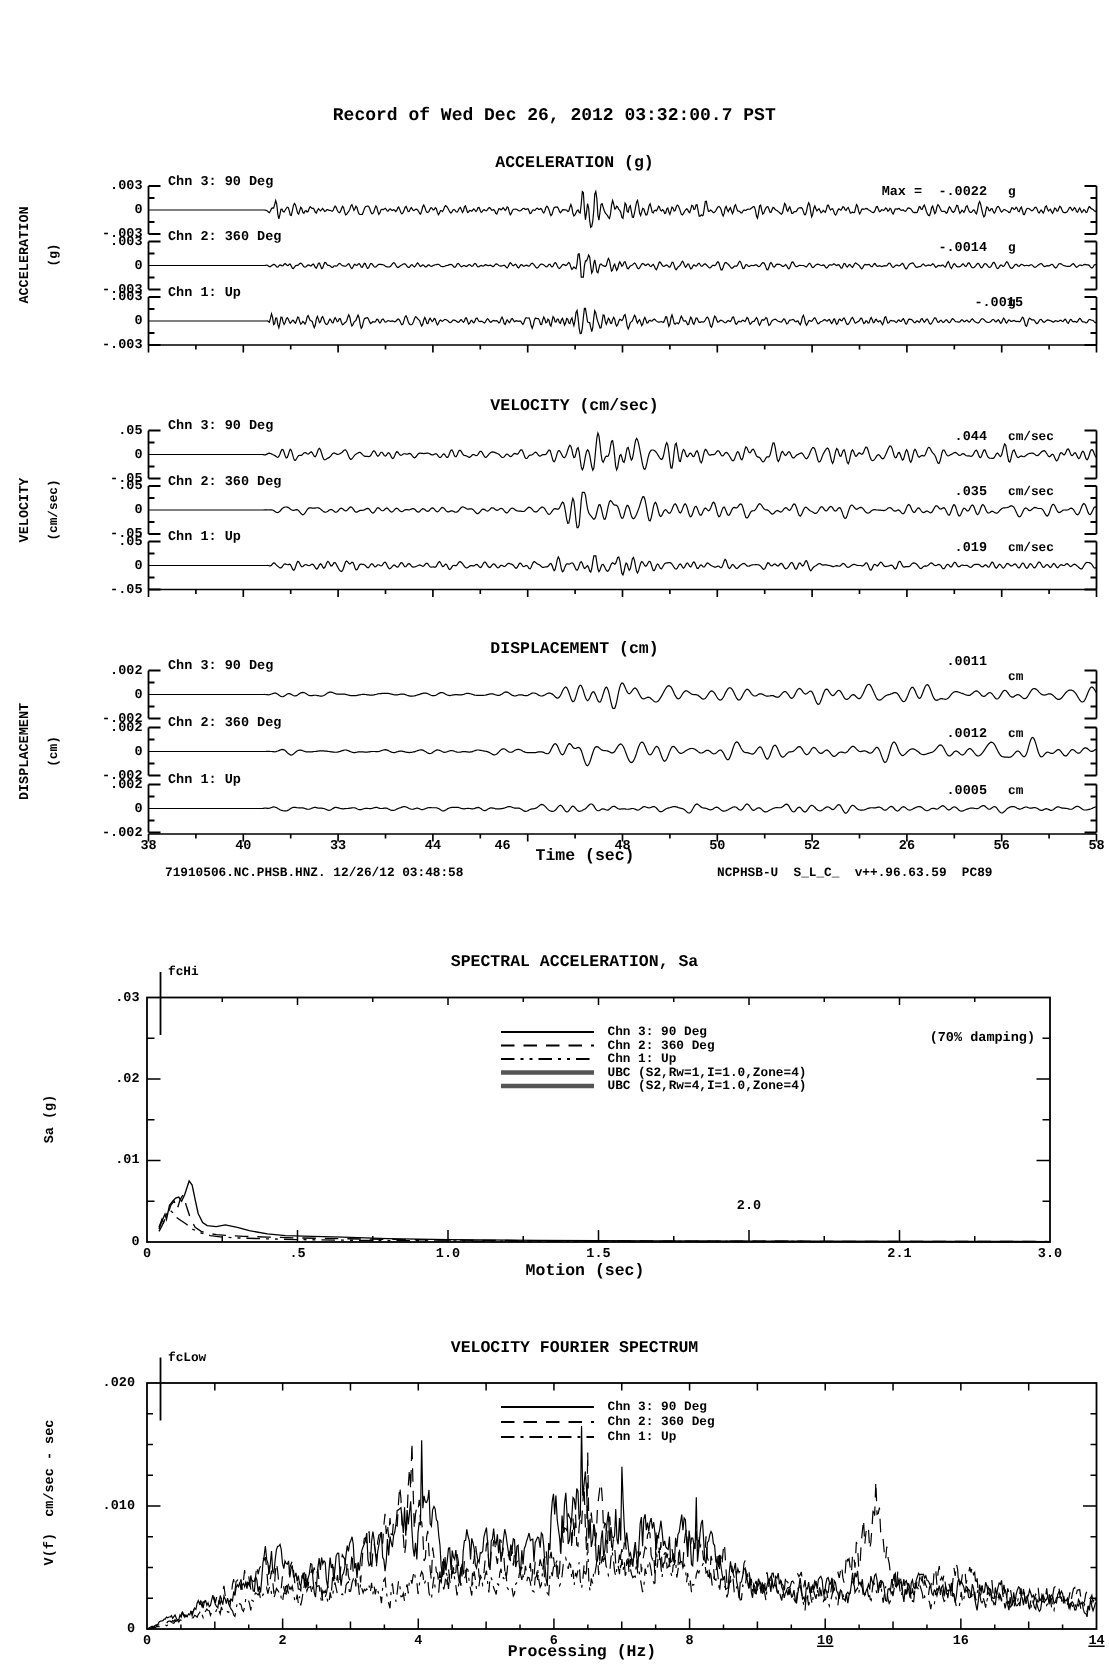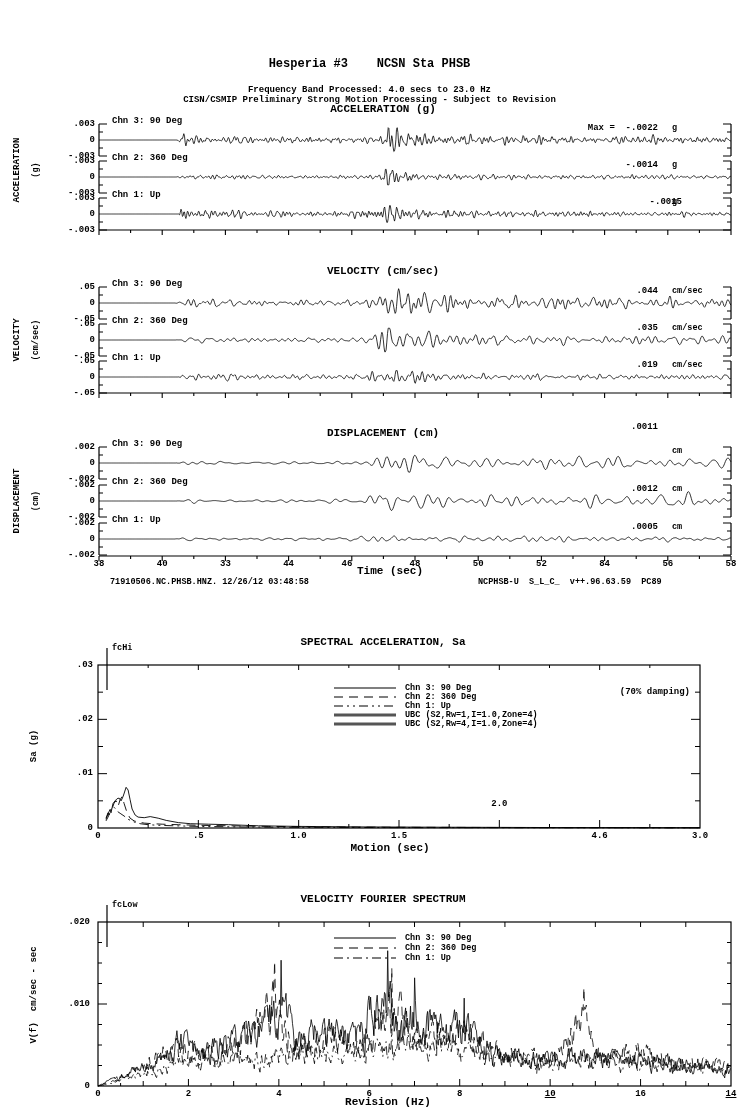--- a/index.html
+++ b/index.html
@@ -50,23 +50,21 @@
       <polyline points="106.0,820.9 108.0,817.1 110.0,812.8 112.0,809.0 114.1,803.0 116.1,800.8 118.1,806.3 120.1,799.7 122.1,796.5 124.1,803.5 127.1,812.8 130.1,818.2 134.1,820.9 138.1,822.0 144.2,823.1 152.2,823.7 162.2,824.2 178.3,824.7 198.3,825.3 228.4,825.8 268.6,826.4 318.7,826.9 399.0,827.3 499.3,827.5 599.7,827.6 700.0,827.7" stroke="#000" stroke-width="0.9" fill="none" stroke-dasharray="9,6"></polyline>
       <polyline points="106.0,818.2 108.0,812.8 109.0,815.0 111.0,809.5 113.0,806.3 115.1,808.4 117.1,811.2 120.1,813.3 124.1,816.0 128.1,819.3 134.1,822.0 140.1,823.7 148.2,824.7 158.2,825.3 174.3,825.8 198.3,826.4 238.5,826.9 298.7,827.3 399.0,827.6 539.5,827.7 700.0,827.8" stroke="#000" stroke-width="0.9" fill="none" stroke-dasharray="9,4,2,4,2,4"></polyline>
       <rect x="98" y="922" width="633" height="164" stroke="#000" stroke-width="1.2" fill="none"></rect>
       <path d="M98,1065.5 l4,0 M731,1065.5 l-4,0 M98,1045 l4,0 M731,1045 l-4,0 M98,1024.5 l4,0 M731,1024.5 l-4,0 M98,1004 l9,0 M731,1004 l-9,0 M98,983.5 l4,0 M731,983.5 l-4,0 M98,963 l4,0 M731,963 l-4,0 M98,942.5 l4,0 M731,942.5 l-4,0 M120.60714285714286,1086 l0,-3 M143.21428571428572,1086 l0,-5 M143.21428571428572,922 l0,5 M165.82142857142856,1086 l0,-3 M188.42857142857144,1086 l0,-7 M188.42857142857144,922 l0,5 M211.03571428571428,1086 l0,-3 M233.64285714285714,1086 l0,-5 M233.64285714285714,922 l0,5 M256.25,1086 l0,-3 M278.8571428571429,1086 l0,-7 M278.8571428571429,922 l0,5 M301.4642857142857,1086 l0,-3 M324.07142857142856,1086 l0,-5 M324.07142857142856,922 l0,5 M346.67857142857144,1086 l0,-3 M369.2857142857143,1086 l0,-7 M369.2857142857143,922 l0,5 M391.89285714285717,1086 l0,-3 M414.5,1086 l0,-5 M414.5,922 l0,5 M437.1071428571429,1086 l0,-3 M459.7142857142857,1086 l0,-7 M459.7142857142857,922 l0,5 M482.32142857142856,1086 l0,-3 M504.92857142857144,1086 l0,-5 M504.92857142857144,922 l0,5 M527.5357142857142,1086 l0,-3 M550.1428571428571,1086 l0,-7 M550.1428571428571,922 l0,5 M572.75,1086 l0,-3 M595.3571428571429,1086 l0,-5 M595.3571428571429,922 l0,5 M617.9642857142858,1086 l0,-3 M640.5714285714286,1086 l0,-7 M640.5714285714286,922 l0,5 M663.1785714285714,1086 l0,-3 M685.7857142857143,1086 l0,-5 M685.7857142857143,922 l0,5 M708.3928571428571,1086 l0,-3 " stroke="#000" stroke-width="1" fill="none"></path>
       <path d="M107,905 L107,947" stroke="#000" stroke-width="1.2" fill="none"></path>
       <polyline points="98.0,1086.0 98.8,1085.7 99.6,1085.2 100.4,1084.7 101.3,1084.3 102.1,1084.3 102.9,1084.2 103.7,1083.3 104.5,1083.2 105.3,1082.8 106.1,1081.3 107.0,1080.7 107.8,1080.6 108.6,1080.4 109.4,1079.4 110.2,1079.4 111.0,1078.0 111.8,1078.5 112.6,1078.0 113.5,1078.0 114.3,1077.1 115.1,1078.9 115.9,1077.8 116.7,1076.7 117.5,1078.7 118.3,1080.4 119.2,1079.6 120.0,1076.7 120.8,1078.1 121.6,1074.4 122.4,1077.2 123.2,1076.6 124.0,1077.6 124.9,1077.5 125.7,1076.0 126.5,1076.6 127.3,1074.3 128.1,1075.2 128.9,1073.8 129.7,1072.0 130.6,1072.9 131.4,1068.8 132.2,1067.0 133.0,1069.2 133.8,1067.3 134.6,1068.3 135.4,1072.1 136.3,1067.4 137.1,1067.1 137.9,1070.2 138.7,1068.6 139.5,1071.1 140.3,1070.3 141.1,1066.8 141.9,1063.5 142.8,1066.8 143.6,1069.6 144.4,1071.0 145.2,1071.9 146.0,1066.5 146.8,1069.2 147.6,1066.6 148.5,1069.7 149.3,1064.1 150.1,1065.9 150.9,1069.1 151.7,1065.4 152.5,1068.4 153.3,1067.0 154.2,1066.3 155.0,1067.2 155.8,1061.0 156.6,1063.8 157.4,1058.5 158.2,1056.5 159.0,1057.8 159.9,1054.8 160.7,1059.9 161.5,1056.6 162.3,1055.6 163.1,1057.8 163.9,1054.8 164.7,1057.1 165.6,1055.4 166.4,1057.7 167.2,1050.3 168.0,1054.5 168.8,1060.5 169.6,1060.9 170.4,1051.2 171.2,1053.0 172.1,1061.2 172.9,1057.6 173.7,1061.7 174.5,1052.6 175.3,1041.8 176.1,1037.2 176.9,1030.7 177.8,1039.6 178.6,1042.2 179.4,1049.2 180.2,1042.7 181.0,1034.0 181.8,1047.4 182.6,1048.6 183.5,1039.3 184.3,1033.1 185.1,1030.9 185.9,1030.7 186.7,1029.6 187.5,1033.1 188.3,1042.0 189.2,1045.8 190.0,1040.7 190.8,1042.4 191.6,1042.8 192.4,1040.6 193.2,1051.6 194.0,1045.8 194.8,1043.6 195.7,1051.3 196.5,1050.9 197.3,1048.6 198.1,1054.3 198.9,1050.4 199.7,1055.8 200.5,1057.8 201.4,1051.2 202.2,1048.5 203.0,1056.9 203.8,1049.2 204.6,1058.3 205.4,1052.0 206.2,1049.4 207.1,1042.5 207.9,1042.9 208.7,1053.3 209.5,1061.6 210.3,1064.8 211.1,1055.8 211.9,1045.2 212.8,1038.8 213.6,1046.6 214.4,1038.3 215.2,1042.6 216.0,1040.6 216.8,1041.5 217.6,1053.2 218.5,1058.2 219.3,1047.2 220.1,1038.3 220.9,1045.3 221.7,1042.7 222.5,1054.1 223.3,1046.2 224.1,1037.2 225.0,1035.5 225.8,1035.6 226.6,1048.6 227.4,1057.2 228.2,1050.1 229.0,1048.8 229.8,1045.3 230.7,1036.5 231.5,1030.4 232.3,1034.2 233.1,1028.9 233.9,1027.0 234.7,1024.5 235.5,1029.5 236.4,1045.6 237.2,1042.1 238.0,1051.9 238.8,1043.2 239.6,1047.0 240.4,1038.9 241.2,1033.7 242.1,1031.2 242.9,1029.2 243.7,1026.7 244.5,1022.1 245.3,1039.8 246.1,1043.8 246.9,1042.9 247.7,1027.8 248.6,1021.1 249.4,1026.4 250.2,1034.2 251.0,1042.1 251.8,1034.4 252.6,1029.9 253.4,1025.0 254.3,1021.4 255.1,1038.2 255.9,1039.8 256.7,1047.4 257.5,1040.8 258.3,1026.0 259.1,1037.0 260.0,1024.3 260.8,1028.4 261.6,1031.4 262.4,1023.7 263.2,1021.2 264.0,1015.9 264.8,1006.9 265.7,1006.6 266.5,1005.8 267.3,1005.1 268.1,1013.0 268.9,1022.0 269.7,1004.9 270.5,1023.8 271.4,1006.7 272.2,1016.3 273.0,1008.3 273.8,1000.9 274.6,1019.8 275.4,1032.2 276.2,1037.7 277.0,1028.6 277.9,1039.6 278.7,1021.7 279.5,1014.8 280.3,1016.8 281.1,960.2 281.9,1005.5 282.7,997.2 283.6,1001.4 284.4,1001.7 285.2,999.5 286.0,993.3 286.8,1015.9 287.6,1017.4 288.4,1006.6 289.3,1004.3 290.1,1005.9 290.9,1013.0 291.7,1014.3 292.5,1023.7 293.3,1030.0 294.1,1043.8 295.0,1051.1 295.8,1039.1 296.6,1043.8 297.4,1045.7 298.2,1040.2 299.0,1032.2 299.8,1031.9 300.7,1046.6 301.5,1033.7 302.3,1038.0 303.1,1039.6 303.9,1033.4 304.7,1041.2 305.5,1050.5 306.3,1055.5 307.2,1044.8 308.0,1051.0 308.8,1034.2 309.6,1027.2 310.4,1026.9 311.2,1019.6 312.0,1024.0 312.9,1027.2 313.7,1039.6 314.5,1025.6 315.3,1028.5 316.1,1032.4 316.9,1043.3 317.7,1045.3 318.6,1039.7 319.4,1041.6 320.2,1035.0 321.0,1035.3 321.8,1034.0 322.6,1024.7 323.4,1021.6 324.3,1018.4 325.1,1028.7 325.9,1042.5 326.7,1046.6 327.5,1027.3 328.3,1026.0 329.1,1019.0 329.9,1027.5 330.8,1029.3 331.6,1022.8 332.4,1035.5 333.2,1028.5 334.0,1041.2 334.8,1035.5 335.6,1026.4 336.5,1019.5 337.3,1023.1 338.1,1029.3 338.9,1034.5 339.7,1040.1 340.5,1029.7 341.3,1033.4 342.2,1025.9 343.0,1026.4 343.8,1042.6 344.6,1030.8 345.4,1030.1 346.2,1043.6 347.0,1048.9 347.9,1033.5 348.7,1043.0 349.5,1032.5 350.3,1030.5 351.1,1027.3 351.9,1024.9 352.7,1022.0 353.6,1027.1 354.4,1026.4 355.2,1026.1 356.0,1041.2 356.8,1028.5 357.6,1026.6 358.4,1024.8 359.2,1025.3 360.1,1031.8 360.9,1022.0 361.7,1023.1 362.5,1030.8 363.3,1043.8 364.1,1052.9 364.9,1057.2 365.8,1028.7 366.6,1033.4 367.4,1011.1 368.2,1000.6 369.0,995.9 369.8,1009.7 370.6,997.1 371.5,1013.3 372.3,1019.5 373.1,1025.5 373.9,1035.9 374.7,1010.3 375.5,1022.1 376.3,1002.8 377.2,995.2 378.0,1008.8 378.8,1029.3 379.6,1026.8 380.4,1018.4 381.2,1011.2 382.0,998.4 382.8,999.4 383.7,1006.4 384.5,992.4 385.3,994.1 386.1,1013.1 386.9,1009.8 387.7,950.7 388.5,997.1 389.4,989.3 390.2,981.0 391.0,992.4 391.8,1011.9 392.6,1025.7 393.4,1012.3 394.2,1031.3 395.1,1026.8 395.9,1016.0 396.7,1020.6 397.5,1040.0 398.3,1040.6 399.1,1030.0 399.9,1040.9 400.8,1025.9 401.6,1020.3 402.4,1037.8 403.2,1033.7 404.0,1022.9 404.8,1014.0 405.6,1007.9 406.5,1027.3 407.3,1018.0 408.1,1024.5 408.9,1025.5 409.7,1023.9 410.5,1006.1 411.3,1026.1 412.1,1029.5 413.0,1012.1 413.8,1027.0 414.6,977.8 415.4,1000.5 416.2,1018.2 417.0,1030.6 417.8,1021.7 418.7,1029.7 419.5,1037.1 420.3,1035.3 421.1,1040.0 421.9,1044.5 422.7,1033.6 423.5,1028.0 424.4,1037.2 425.2,1045.1 426.0,1029.6 426.8,1015.7 427.6,1011.4 428.4,1030.8 429.2,1012.8 430.1,1009.5 430.9,1020.1 431.7,1015.1 432.5,1020.9 433.3,1014.8 434.1,1012.1 434.9,1019.0 435.8,1014.8 436.6,1021.7 437.4,1033.1 438.2,1024.0 439.0,1023.5 439.8,1019.7 440.6,1013.8 441.4,1020.9 442.3,1030.6 443.1,1027.3 443.9,1031.3 444.7,1032.3 445.5,1032.9 446.3,1024.4 447.1,1041.5 448.0,1040.7 448.8,1035.6 449.6,1042.2 450.4,1025.2 451.2,1031.2 452.0,1023.0 452.8,1021.4 453.7,1014.9 454.5,1009.7 455.3,1020.2 456.1,1012.0 456.9,1013.2 457.7,1026.8 458.5,1037.9 459.4,1020.3 460.2,1028.0 461.0,1043.0 461.8,1043.9 462.6,1028.9 463.4,1032.7 464.2,998.1 465.0,1041.1 465.9,1032.1 466.7,1022.2 467.5,1015.6 468.3,1013.3 469.1,1026.6 469.9,1040.2 470.7,1042.3 471.6,1028.3 472.4,1027.4 473.2,1023.2 474.0,1021.0 474.8,1022.5 475.6,1029.1 476.4,1030.2 477.3,1041.6 478.1,1039.8 478.9,1044.7 479.7,1036.6 480.5,1043.3 481.3,1048.8 482.1,1053.4 483.0,1050.7 483.8,1059.6 484.6,1059.1 485.4,1058.3 486.2,1048.3 487.0,1040.9 487.8,1047.7 488.7,1048.5 489.5,1045.6 490.3,1042.0 491.1,1054.2 491.9,1058.2 492.7,1065.5 493.5,1054.8 494.3,1054.7 495.2,1050.2 496.0,1046.3 496.8,1045.4 497.6,1050.8 498.4,1054.4 499.2,1059.1 500.0,1051.7 500.9,1061.4 501.7,1065.2 502.5,1057.1 503.3,1062.1 504.1,1062.5 504.9,1057.1 505.7,1052.4 506.6,1055.9 507.4,1062.2 508.2,1054.8 509.0,1061.6 509.8,1057.3 510.6,1060.7 511.4,1057.0 512.3,1053.2 513.1,1055.5 513.9,1061.3 514.7,1052.7 515.5,1058.4 516.3,1056.7 517.1,1051.0 518.0,1052.2 518.8,1048.7 519.6,1055.8 520.4,1053.8 521.2,1058.2 522.0,1060.1 522.8,1065.2 523.6,1062.1 524.5,1060.0 525.3,1063.5 526.1,1059.5 526.9,1060.7 527.7,1064.6 528.5,1063.9 529.3,1060.0 530.2,1066.6 531.0,1069.0 531.8,1062.4 532.6,1057.8 533.4,1052.0 534.2,1058.3 535.0,1066.0 535.9,1064.8 536.7,1068.2 537.5,1058.6 538.3,1059.2 539.1,1054.7 539.9,1061.5 540.7,1061.4 541.6,1057.2 542.4,1059.8 543.2,1057.5 544.0,1054.1 544.8,1059.3 545.6,1052.9 546.4,1051.7 547.2,1050.9 548.1,1053.2 548.9,1062.1 549.7,1062.5 550.5,1056.2 551.3,1052.4 552.1,1051.7 552.9,1054.6 553.8,1055.9 554.6,1051.9 555.4,1061.7 556.2,1053.8 557.0,1055.1 557.8,1060.6 558.6,1062.2 559.5,1065.9 560.3,1060.1 561.1,1060.9 561.9,1066.1 562.7,1066.0 563.5,1067.2 564.3,1062.7 565.2,1068.7 566.0,1063.6 566.8,1061.9 567.6,1056.0 568.4,1048.5 569.2,1056.9 570.0,1048.5 570.9,1051.5 571.7,1047.2 572.5,1056.4 573.3,1055.0 574.1,1057.2 574.9,1052.8 575.7,1061.6 576.5,1063.5 577.4,1060.6 578.2,1058.9 579.0,1056.2 579.8,1059.6 580.6,1050.7 581.4,1054.4 582.2,1056.0 583.1,1050.3 583.9,1049.3 584.7,1053.5 585.5,1061.9 586.3,1054.8 587.1,1058.5 587.9,1054.1 588.8,1055.4 589.6,1060.0 590.4,1066.9 591.2,1067.5 592.0,1059.6 592.8,1059.0 593.6,1060.7 594.5,1053.1 595.3,1053.6 596.1,1050.1 596.9,1048.9 597.7,1057.7 598.5,1056.0 599.3,1052.7 600.1,1055.3 601.0,1054.8 601.8,1062.8 602.6,1068.0 603.4,1059.5 604.2,1061.9 605.0,1058.1 605.8,1059.8 606.7,1065.1 607.5,1055.3 608.3,1053.3 609.1,1058.1 609.9,1059.1 610.7,1053.9 611.5,1051.5 612.4,1048.9 613.2,1050.1 614.0,1049.4 614.8,1049.7 615.6,1049.5 616.4,1052.1 617.2,1050.6 618.1,1053.7 618.9,1054.0 619.7,1055.9 620.5,1057.9 621.3,1062.3 622.1,1063.5 622.9,1060.1 623.8,1061.4 624.6,1059.0 625.4,1060.1 626.2,1057.1 627.0,1061.8 627.8,1058.0 628.6,1056.8 629.4,1064.2 630.3,1057.5 631.1,1059.8 631.9,1060.6 632.7,1060.1 633.5,1059.9 634.3,1055.2 635.1,1063.9 636.0,1063.2 636.8,1068.4 637.6,1063.8 638.4,1055.4 639.2,1052.3 640.0,1056.4 640.8,1054.0 641.7,1056.2 642.5,1058.0 643.3,1062.0 644.1,1057.6 644.9,1058.3 645.7,1064.7 646.5,1065.2 647.4,1064.1 648.2,1056.2 649.0,1058.7 649.8,1065.4 650.6,1070.0 651.4,1073.6 652.2,1067.1 653.1,1056.4 653.9,1061.0 654.7,1056.9 655.5,1061.8 656.3,1061.2 657.1,1054.8 657.9,1057.3 658.7,1061.3 659.6,1063.3 660.4,1059.3 661.2,1064.3 662.0,1065.6 662.8,1065.3 663.6,1058.3 664.4,1063.4 665.3,1058.4 666.1,1055.3 666.9,1056.3 667.7,1053.6 668.5,1062.7 669.3,1062.3 670.1,1059.6 671.0,1063.7 671.8,1069.7 672.6,1073.5 673.4,1064.8 674.2,1070.5 675.0,1069.7 675.8,1061.5 676.7,1068.0 677.5,1062.6 678.3,1059.8 679.1,1057.9 679.9,1058.9 680.7,1064.0 681.5,1065.3 682.3,1070.1 683.2,1064.3 684.0,1069.2 684.8,1065.4 685.6,1063.7 686.4,1059.8 687.2,1062.2 688.0,1064.8 688.9,1063.4 689.7,1066.0 690.5,1065.3 691.3,1069.7 692.1,1072.2 692.9,1074.2 693.7,1073.2 694.6,1066.9 695.4,1063.3 696.2,1065.7 697.0,1067.1 697.8,1066.1 698.6,1063.5 699.4,1069.6 700.3,1064.4 701.1,1063.4 701.9,1064.8 702.7,1069.0 703.5,1067.9 704.3,1068.6 705.1,1063.1 706.0,1061.1 706.8,1062.8 707.6,1060.8 708.4,1062.5 709.2,1067.3 710.0,1066.6 710.8,1067.2 711.6,1065.6 712.5,1069.9 713.3,1072.4 714.1,1068.4 714.9,1067.9 715.7,1069.3 716.5,1073.2 717.3,1073.2 718.2,1069.4 719.0,1070.5 719.8,1068.7 720.6,1069.3 721.4,1068.2 722.2,1072.8 723.0,1075.4 723.9,1075.7 724.7,1077.9 725.5,1070.5 726.3,1072.7 727.1,1066.1 727.9,1071.0 728.7,1073.8 729.6,1071.1 730.4,1068.3" stroke="#000" stroke-width="0.8" fill="none"></polyline>
       <polyline points="98.0,1086.0 98.8,1085.8 99.6,1085.6 100.4,1085.5 101.3,1085.5 102.1,1085.2 102.9,1084.4 103.7,1083.8 104.5,1083.4 105.3,1083.5 106.1,1083.2 107.0,1083.4 107.8,1083.8 108.6,1082.8 109.4,1083.2 110.2,1082.6 111.0,1082.2 111.8,1081.2 112.6,1080.7 113.5,1080.8 114.3,1081.4 115.1,1080.4 115.9,1080.9 116.7,1079.7 117.5,1081.2 118.3,1081.2 119.2,1081.2 120.0,1078.4 120.8,1076.5 121.6,1074.9 122.4,1076.3 123.2,1078.1 124.0,1076.9 124.9,1079.1 125.7,1078.1 126.5,1078.0 127.3,1074.0 128.1,1077.1 128.9,1074.2 129.7,1072.5 130.6,1071.9 131.4,1069.7 132.2,1070.2 133.0,1070.2 133.8,1068.6 134.6,1070.9 135.4,1068.0 136.3,1068.1 137.1,1067.6 137.9,1067.2 138.7,1067.3 139.5,1065.9 140.3,1066.2 141.1,1066.7 141.9,1066.5 142.8,1065.1 143.6,1068.5 144.4,1064.8 145.2,1069.9 146.0,1070.1 146.8,1063.7 147.6,1065.9 148.5,1061.0 149.3,1057.2 150.1,1063.5 150.9,1066.8 151.7,1066.2 152.5,1069.4 153.3,1071.3 154.2,1063.4 155.0,1056.2 155.8,1052.8 156.6,1061.1 157.4,1054.2 158.2,1053.7 159.0,1051.7 159.9,1055.4 160.7,1052.9 161.5,1059.7 162.3,1053.7 163.1,1046.7 163.9,1056.2 164.7,1059.1 165.6,1049.7 166.4,1054.7 167.2,1059.6 168.0,1053.4 168.8,1054.2 169.6,1054.1 170.4,1050.9 171.2,1043.7 172.1,1049.5 172.9,1045.8 173.7,1044.2 174.5,1042.0 175.3,1038.5 176.1,1040.0 176.9,1038.0 177.8,1045.6 178.6,1057.0 179.4,1043.5 180.2,1052.8 181.0,1047.0 181.8,1053.9 182.6,1062.4 183.5,1049.2 184.3,1041.8 185.1,1047.3 185.9,1055.9 186.7,1056.1 187.5,1058.8 188.3,1050.9 189.2,1058.4 190.0,1061.8 190.8,1054.0 191.6,1060.7 192.4,1055.1 193.2,1045.2 194.0,1042.8 194.8,1040.9 195.7,1047.4 196.5,1055.1 197.3,1055.6 198.1,1052.6 198.9,1059.3 199.7,1059.4 200.5,1060.4 201.4,1050.2 202.2,1052.6 203.0,1048.2 203.8,1059.0 204.6,1050.4 205.4,1057.8 206.2,1050.8 207.1,1049.2 207.9,1046.7 208.7,1048.4 209.5,1045.0 210.3,1050.4 211.1,1049.3 211.9,1046.2 212.8,1055.2 213.6,1055.7 214.4,1062.0 215.2,1067.3 216.0,1063.4 216.8,1064.8 217.6,1062.3 218.5,1057.3 219.3,1061.5 220.1,1062.0 220.9,1061.9 221.7,1051.8 222.5,1044.6 223.3,1053.7 224.1,1056.1 225.0,1050.0 225.8,1057.2 226.6,1052.1 227.4,1041.9 228.2,1036.6 229.0,1038.1 229.8,1039.3 230.7,1050.5 231.5,1041.1 232.3,1050.8 233.1,1053.5 233.9,1045.0 234.7,1035.2 235.5,1048.9 236.4,1049.8 237.2,1057.7 238.0,1044.9 238.8,1041.6 239.6,1045.8 240.4,1055.0 241.2,1044.0 242.1,1031.1 242.9,1025.6 243.7,1025.2 244.5,1028.8 245.3,1024.9 246.1,1020.9 246.9,1038.6 247.7,1047.1 248.6,1034.0 249.4,1029.2 250.2,1033.8 251.0,1044.2 251.8,1027.7 252.6,1023.3 253.4,1023.1 254.3,1021.4 255.1,1029.2 255.9,1016.8 256.7,1009.2 257.5,1022.7 258.3,1015.8 259.1,1025.0 260.0,1012.1 260.8,1022.9 261.6,1023.2 262.4,1013.6 263.2,1016.6 264.0,1016.7 264.8,1017.3 265.7,1001.4 266.5,990.8 267.3,999.0 268.1,1019.4 268.9,1024.3 269.7,1036.6 270.5,1029.9 271.4,1010.6 272.2,990.3 273.0,978.9 273.8,993.2 274.6,961.4 275.4,992.4 276.2,1019.6 277.0,1009.3 277.9,1004.7 278.7,1006.8 279.5,999.9 280.3,1014.4 281.1,1014.6 281.9,1023.2 282.7,1040.7 283.6,1038.7 284.4,1024.9 285.2,1020.5 286.0,1034.9 286.8,1046.7 287.6,1053.6 288.4,1031.7 289.3,1038.2 290.1,1040.5 290.9,1047.9 291.7,1048.9 292.5,1055.6 293.3,1047.7 294.1,1056.9 295.0,1040.8 295.8,1052.8 296.6,1036.4 297.4,1049.8 298.2,1056.6 299.0,1045.8 299.8,1053.9 300.7,1056.8 301.5,1042.1 302.3,1048.8 303.1,1048.7 303.9,1048.2 304.7,1036.1 305.5,1040.8 306.3,1049.7 307.2,1057.2 308.0,1052.8 308.8,1051.6 309.6,1040.6 310.4,1046.1 311.2,1055.4 312.0,1058.2 312.9,1058.3 313.7,1056.9 314.5,1057.2 315.3,1043.7 316.1,1039.1 316.9,1029.2 317.7,1035.3 318.6,1040.6 319.4,1051.2 320.2,1052.7 321.0,1051.4 321.8,1046.8 322.6,1048.7 323.4,1040.3 324.3,1029.4 325.1,1027.8 325.9,1044.0 326.7,1047.2 327.5,1033.6 328.3,1034.7 329.1,1026.8 329.9,1028.7 330.8,1038.0 331.6,1042.6 332.4,1034.3 333.2,1026.5 334.0,1027.1 334.8,1037.4 335.6,1031.9 336.5,1046.7 337.3,1053.0 338.1,1047.6 338.9,1036.3 339.7,1034.8 340.5,1042.0 341.3,1032.1 342.2,1043.8 343.0,1035.6 343.8,1044.7 344.6,1041.1 345.4,1040.7 346.2,1044.4 347.0,1049.4 347.9,1053.2 348.7,1048.6 349.5,1051.0 350.3,1043.9 351.1,1048.8 351.9,1047.8 352.7,1047.1 353.6,1042.1 354.4,1054.2 355.2,1046.0 356.0,1050.9 356.8,1041.2 357.6,1044.7 358.4,1053.3 359.2,1046.2 360.1,1039.6 360.9,1043.0 361.7,1048.2 362.5,1039.5 363.3,1038.4 364.1,1033.0 364.9,1043.9 365.8,1042.9 366.6,1038.4 367.4,1034.5 368.2,1042.1 369.0,1038.2 369.8,1044.7 370.6,1040.0 371.5,1051.7 372.3,1053.4 373.1,1046.5 373.9,1026.9 374.7,1020.0 375.5,1028.5 376.3,1018.7 377.2,1019.2 378.0,1020.5 378.8,1009.0 379.6,1011.3 380.4,1012.9 381.2,1032.7 382.0,1012.3 382.8,1024.9 383.7,1009.4 384.5,1030.0 385.3,1030.8 386.1,1018.0 386.9,1012.0 387.7,1016.3 388.5,1002.5 389.4,990.2 390.2,1016.5 391.0,1033.4 391.8,967.9 392.6,1019.4 393.4,1017.2 394.2,1008.4 395.1,1019.5 395.9,1016.6 396.7,1030.4 397.5,1023.9 398.3,1005.8 399.1,998.3 399.9,991.9 400.8,988.8 401.6,1000.4 402.4,1020.3 403.2,1015.4 404.0,1016.5 404.8,1035.4 405.6,1015.3 406.5,1011.1 407.3,1023.9 408.1,1035.8 408.9,1026.2 409.7,1029.1 410.5,1042.8 411.3,1040.7 412.1,1043.9 413.0,1049.4 413.8,1037.1 414.6,1032.8 415.4,1036.7 416.2,1028.8 417.0,1029.1 417.8,1034.7 418.7,1041.1 419.5,1049.3 420.3,1039.4 421.1,1044.8 421.9,1039.7 422.7,1038.0 423.5,1032.1 424.4,1036.5 425.2,1034.8 426.0,1037.8 426.8,1034.3 427.6,1048.1 428.4,1041.0 429.2,1036.5 430.1,1031.4 430.9,1032.2 431.7,1023.2 432.5,1021.5 433.3,1022.0 434.1,1037.0 434.9,1039.5 435.8,1036.4 436.6,1049.5 437.4,1033.5 438.2,1024.6 439.0,1023.0 439.8,1040.0 440.6,1028.1 441.4,1044.7 442.3,1037.6 443.1,1035.3 443.9,1035.1 444.7,1038.7 445.5,1034.2 446.3,1042.8 447.1,1036.3 448.0,1032.4 448.8,1038.2 449.6,1042.4 450.4,1043.0 451.2,1045.1 452.0,1044.1 452.8,1030.8 453.7,1042.1 454.5,1039.7 455.3,1043.4 456.1,1029.2 456.9,1022.9 457.7,1019.1 458.5,1033.8 459.4,1033.8 460.2,1031.7 461.0,1025.4 461.8,1025.4 462.6,1029.3 463.4,1024.2 464.2,1020.6 465.0,1034.2 465.9,1022.7 466.7,1031.7 467.5,1028.7 468.3,1033.0 469.1,1040.2 469.9,1036.3 470.7,1024.2 471.6,1038.4 472.4,1040.8 473.2,1052.3 474.0,1037.3 474.8,1040.8 475.6,1044.2 476.4,1052.9 477.3,1053.5 478.1,1037.9 478.9,1034.3 479.7,1047.8 480.5,1036.9 481.3,1043.4 482.1,1033.8 483.0,1029.0 483.8,1043.4 484.6,1055.0 485.4,1060.3 486.2,1056.2 487.0,1051.1 487.8,1043.8 488.7,1048.7 489.5,1051.7 490.3,1046.6 491.1,1049.3 491.9,1046.0 492.7,1048.4 493.5,1047.0 494.3,1049.6 495.2,1050.6 496.0,1042.2 496.8,1040.3 497.6,1053.2 498.4,1047.9 499.2,1046.8 500.0,1052.3 500.9,1056.0 501.7,1060.6 502.5,1056.1 503.3,1058.0 504.1,1063.3 504.9,1058.7 505.7,1056.2 506.6,1054.6 507.4,1056.5 508.2,1064.1 509.0,1056.8 509.8,1057.4 510.6,1050.3 511.4,1048.2 512.3,1054.9 513.1,1057.9 513.9,1053.9 514.7,1048.9 515.5,1048.8 516.3,1055.1 517.1,1052.7 518.0,1060.7 518.8,1063.9 519.6,1061.4 520.4,1064.5 521.2,1067.0 522.0,1059.7 522.8,1061.2 523.6,1052.6 524.5,1059.6 525.3,1058.4 526.1,1058.4 526.9,1057.4 527.7,1054.4 528.5,1054.0 529.3,1055.4 530.2,1053.8 531.0,1050.1 531.8,1049.2 532.6,1051.0 533.4,1049.9 534.2,1047.9 535.0,1054.7 535.9,1057.4 536.7,1053.4 537.5,1062.3 538.3,1064.7 539.1,1070.3 539.9,1067.1 540.7,1057.6 541.6,1063.9 542.4,1057.5 543.2,1054.1 544.0,1056.6 544.8,1058.6 545.6,1064.3 546.4,1058.3 547.2,1062.2 548.1,1060.2 548.9,1060.1 549.7,1066.8 550.5,1066.2 551.3,1059.7 552.1,1062.0 552.9,1055.4 553.8,1062.0 554.6,1055.8 555.4,1052.2 556.2,1049.9 557.0,1050.3 557.8,1049.3 558.6,1048.3 559.5,1052.0 560.3,1047.5 561.1,1043.9 561.9,1051.6 562.7,1055.1 563.5,1048.1 564.3,1036.6 565.2,1040.6 566.0,1039.2 566.8,1044.8 567.6,1048.9 568.4,1035.9 569.2,1037.3 570.0,1045.1 570.9,1028.0 571.7,1031.2 572.5,1045.3 573.3,1044.6 574.1,1029.3 574.9,1021.0 575.7,1013.0 576.5,1029.7 577.4,1020.8 578.2,1023.4 579.0,1019.7 579.8,1032.9 580.6,1028.1 581.4,1017.1 582.2,1004.4 583.1,1010.5 583.9,987.6 584.7,1009.5 585.5,1008.9 586.3,1005.1 587.1,1021.1 587.9,1020.5 588.8,1026.7 589.6,1035.9 590.4,1039.8 591.2,1031.0 592.0,1038.5 592.8,1042.2 593.6,1048.9 594.5,1050.6 595.3,1058.8 596.1,1049.6 596.9,1056.9 597.7,1060.4 598.5,1047.4 599.3,1047.9 600.1,1049.4 601.0,1057.4 601.8,1061.0 602.6,1062.1 603.4,1054.9 604.2,1053.8 605.0,1057.1 605.8,1053.1 606.7,1060.7 607.5,1066.9 608.3,1058.9 609.1,1063.4 609.9,1055.5 610.7,1059.1 611.5,1052.6 612.4,1057.4 613.2,1051.1 614.0,1056.6 614.8,1050.5 615.6,1059.4 616.4,1053.5 617.2,1056.7 618.1,1058.7 618.9,1063.9 619.7,1057.9 620.5,1057.9 621.3,1052.5 622.1,1056.8 622.9,1045.5 623.8,1046.1 624.6,1056.5 625.4,1048.4 626.2,1044.0 627.0,1053.7 627.8,1051.4 628.6,1053.4 629.4,1049.4 630.3,1056.4 631.1,1062.9 631.9,1059.2 632.7,1055.9 633.5,1059.5 634.3,1065.5 635.1,1055.5 636.0,1045.4 636.8,1050.6 637.6,1042.4 638.4,1046.3 639.2,1057.3 640.0,1054.5 640.8,1055.3 641.7,1049.0 642.5,1049.6 643.3,1047.3 644.1,1055.8 644.9,1052.0 645.7,1049.2 646.5,1044.8 647.4,1048.4 648.2,1044.2 649.0,1049.7 649.8,1048.3 650.6,1057.5 651.4,1052.2 652.2,1061.4 653.1,1064.2 653.9,1062.9 654.7,1057.4 655.5,1065.3 656.3,1068.0 657.1,1071.8 657.9,1065.5 658.7,1057.9 659.6,1059.9 660.4,1054.4 661.2,1053.1 662.0,1061.8 662.8,1068.6 663.6,1069.5 664.4,1063.0 665.3,1059.9 666.1,1065.8 666.9,1063.9 667.7,1067.6 668.5,1061.7 669.3,1056.5 670.1,1062.1 671.0,1066.2 671.8,1058.9 672.6,1061.7 673.4,1058.2 674.2,1063.0 675.0,1069.2 675.8,1072.9 676.7,1067.7 677.5,1070.6 678.3,1070.4 679.1,1068.8 679.9,1062.2 680.7,1058.9 681.5,1066.4 682.3,1059.3 683.2,1064.8 684.0,1065.7 684.8,1069.8 685.6,1070.2 686.4,1072.8 687.2,1067.0 688.0,1064.0 688.9,1068.9 689.7,1065.0 690.5,1062.8 691.3,1063.9 692.1,1058.5 692.9,1066.0 693.7,1070.2 694.6,1063.3 695.4,1065.2 696.2,1068.4 697.0,1065.5 697.8,1058.9 698.6,1066.2 699.4,1062.7 700.3,1066.8 701.1,1071.9 701.9,1063.1 702.7,1058.4 703.5,1057.8 704.3,1059.2 705.1,1057.1 706.0,1058.4 706.8,1065.3 707.6,1065.7 708.4,1070.6 709.2,1064.0 710.0,1068.6 710.8,1072.4 711.6,1069.5 712.5,1065.7 713.3,1061.6 714.1,1067.0 714.9,1062.6 715.7,1059.0 716.5,1058.3 717.3,1063.9 718.2,1060.1 719.0,1059.9 719.8,1059.8 720.6,1065.4 721.4,1064.3 722.2,1068.8 723.0,1067.7 723.9,1062.5 724.7,1060.7 725.5,1063.6 726.3,1065.9 727.1,1065.1 727.9,1063.5 728.7,1068.0 729.6,1065.9 730.4,1066.6" stroke="#000" stroke-width="0.8" fill="none" stroke-dasharray="9,6"></polyline>
       <polyline points="98.0,1086.0 98.8,1085.8 99.6,1085.5 100.4,1085.4 101.3,1085.1 102.1,1085.1 102.9,1085.1 103.7,1085.1 104.5,1084.3 105.3,1084.4 106.1,1084.5 107.0,1084.1 107.8,1083.9 108.6,1083.7 109.4,1083.3 110.2,1083.2 111.0,1083.8 111.8,1083.4 112.6,1083.8 113.5,1083.8 114.3,1082.0 115.1,1081.9 115.9,1082.2 116.7,1081.0 117.5,1080.8 118.3,1080.0 119.2,1081.4 120.0,1079.9 120.8,1080.0 121.6,1079.2 122.4,1079.5 123.2,1078.1 124.0,1077.3 124.9,1077.9 125.7,1077.6 126.5,1077.1 127.3,1076.9 128.1,1078.6 128.9,1078.5 129.7,1076.9 130.6,1077.4 131.4,1078.1 132.2,1076.4 133.0,1075.2 133.8,1073.6 134.6,1076.1 135.4,1078.3 136.3,1074.7 137.1,1074.1 137.9,1072.7 138.7,1073.7 139.5,1073.8 140.3,1076.8 141.1,1074.7 141.9,1075.3 142.8,1075.6 143.6,1075.0 144.4,1073.1 145.2,1071.5 146.0,1073.6 146.8,1075.9 147.6,1071.3 148.5,1074.1 149.3,1073.9 150.1,1073.6 150.9,1073.5 151.7,1074.6 152.5,1074.8 153.3,1071.0 154.2,1073.0 155.0,1073.9 155.8,1076.7 156.6,1077.6 157.4,1072.8 158.2,1068.3 159.0,1070.2 159.9,1069.1 160.7,1069.9 161.5,1073.2 162.3,1074.3 163.1,1071.3 163.9,1065.5 164.7,1067.4 165.6,1066.8 166.4,1069.2 167.2,1073.6 168.0,1066.9 168.8,1067.5 169.6,1063.4 170.4,1061.9 171.2,1062.4 172.1,1063.3 172.9,1061.7 173.7,1066.1 174.5,1066.4 175.3,1062.9 176.1,1062.7 176.9,1061.3 177.8,1058.6 178.6,1062.4 179.4,1058.8 180.2,1057.4 181.0,1062.3 181.8,1063.8 182.6,1065.5 183.5,1062.3 184.3,1059.0 185.1,1060.1 185.9,1061.3 186.7,1060.6 187.5,1065.3 188.3,1068.1 189.2,1062.1 190.0,1062.1 190.8,1062.7 191.6,1058.3 192.4,1063.0 193.2,1058.1 194.0,1059.6 194.8,1057.5 195.7,1062.0 196.5,1067.2 197.3,1068.4 198.1,1063.0 198.9,1069.0 199.7,1064.2 200.5,1070.2 201.4,1065.9 202.2,1060.3 203.0,1056.6 203.8,1056.6 204.6,1060.7 205.4,1058.4 206.2,1058.2 207.1,1057.7 207.9,1062.4 208.7,1057.0 209.5,1055.4 210.3,1054.3 211.1,1057.8 211.9,1057.3 212.8,1057.3 213.6,1063.9 214.4,1067.9 215.2,1060.5 216.0,1061.8 216.8,1060.4 217.6,1064.0 218.5,1067.5 219.3,1069.1 220.1,1061.6 220.9,1065.8 221.7,1064.0 222.5,1058.4 223.3,1054.9 224.1,1058.7 225.0,1063.2 225.8,1062.6 226.6,1062.9 227.4,1063.3 228.2,1062.6 229.0,1063.9 229.8,1064.7 230.7,1056.8 231.5,1055.3 232.3,1054.6 233.1,1063.2 233.9,1060.0 234.7,1055.1 235.5,1052.8 236.4,1055.6 237.2,1052.2 238.0,1052.1 238.8,1056.2 239.6,1063.2 240.4,1055.6 241.2,1058.9 242.1,1061.9 242.9,1059.6 243.7,1060.4 244.5,1059.3 245.3,1060.8 246.1,1057.1 246.9,1061.5 247.7,1055.2 248.6,1062.8 249.4,1057.4 250.2,1063.0 251.0,1058.0 251.8,1059.9 252.6,1063.5 253.4,1062.5 254.3,1068.8 255.1,1058.6 255.9,1053.4 256.7,1052.1 257.5,1060.2 258.3,1066.7 259.1,1068.7 260.0,1072.2 260.8,1060.1 261.6,1055.6 262.4,1062.3 263.2,1063.5 264.0,1067.7 264.8,1061.6 265.7,1053.9 266.5,1056.1 267.3,1064.4 268.1,1064.4 268.9,1062.3 269.7,1067.6 270.5,1059.5 271.4,1056.3 272.2,1062.3 273.0,1052.9 273.8,1052.6 274.6,1055.8 275.4,1050.5 276.2,1047.6 277.0,1053.0 277.9,1054.5 278.7,1062.7 279.5,1057.0 280.3,1050.4 281.1,1047.8 281.9,1049.4 282.7,1056.4 283.6,1054.0 284.4,1053.7 285.2,1052.7 286.0,1061.9 286.8,1064.4 287.6,1066.2 288.4,1058.2 289.3,1051.2 290.1,1059.0 290.9,1060.4 291.7,1061.6 292.5,1061.3 293.3,1050.9 294.1,1055.3 295.0,1055.4 295.8,1059.6 296.6,1056.0 297.4,1048.5 298.2,1050.5 299.0,1059.3 299.8,1049.5 300.7,1046.3 301.5,1049.5 302.3,1044.9 303.1,1052.8 303.9,1057.2 304.7,1063.6 305.5,1057.9 306.3,1053.5 307.2,1046.5 308.0,1043.1 308.8,1043.4 309.6,1052.5 310.4,1050.6 311.2,1045.8 312.0,1046.6 312.9,1055.7 313.7,1059.4 314.5,1063.7 315.3,1053.0 316.1,1047.6 316.9,1052.9 317.7,1059.6 318.6,1060.1 319.4,1056.8 320.2,1049.9 321.0,1052.3 321.8,1056.9 322.6,1055.7 323.4,1050.3 324.3,1047.1 325.1,1055.2 325.9,1061.6 326.7,1051.1 327.5,1052.0 328.3,1054.0 329.1,1058.5 329.9,1060.4 330.8,1063.0 331.6,1056.0 332.4,1056.7 333.2,1048.7 334.0,1045.8 334.8,1052.3 335.6,1051.7 336.5,1053.6 337.3,1047.8 338.1,1058.3 338.9,1059.6 339.7,1060.7 340.5,1059.2 341.3,1058.5 342.2,1064.0 343.0,1062.5 343.8,1056.0 344.6,1055.1 345.4,1055.3 346.2,1049.1 347.0,1047.5 347.9,1044.5 348.7,1050.4 349.5,1052.6 350.3,1054.0 351.1,1054.4 351.9,1051.5 352.7,1051.8 353.6,1055.0 354.4,1060.9 355.2,1060.5 356.0,1061.2 356.8,1051.8 357.6,1051.0 358.4,1045.5 359.2,1053.3 360.1,1058.1 360.9,1056.5 361.7,1048.0 362.5,1043.8 363.3,1055.9 364.1,1060.5 364.9,1062.2 365.8,1063.3 366.6,1050.6 367.4,1047.5 368.2,1050.7 369.0,1044.4 369.8,1041.3 370.6,1042.0 371.5,1040.0 372.3,1053.4 373.1,1057.0 373.9,1055.2 374.7,1050.6 375.5,1042.9 376.3,1042.2 377.2,1038.8 378.0,1041.9 378.8,1046.0 379.6,1042.2 380.4,1043.2 381.2,1052.3 382.0,1046.5 382.8,1056.7 383.7,1048.6 384.5,1051.0 385.3,1046.8 386.1,1041.6 386.9,1054.2 387.7,1058.8 388.5,1053.6 389.4,1043.4 390.2,1051.5 391.0,1047.4 391.8,1028.6 392.6,1055.7 393.4,1060.8 394.2,1052.3 395.1,1055.6 395.9,1046.8 396.7,1048.5 397.5,1043.7 398.3,1036.7 399.1,1049.9 399.9,1039.9 400.8,1042.3 401.6,1037.4 402.4,1042.8 403.2,1035.2 404.0,1043.7 404.8,1046.1 405.6,1050.3 406.5,1048.3 407.3,1038.6 408.1,1034.0 408.9,1039.6 409.7,1047.2 410.5,1050.9 411.3,1045.5 412.1,1043.5 413.0,1036.4 413.8,1046.9 414.6,1039.3 415.4,1046.9 416.2,1041.1 417.0,1052.3 417.8,1040.9 418.7,1042.7 419.5,1037.6 420.3,1046.0 421.1,1049.8 421.9,1051.8 422.7,1050.9 423.5,1051.4 424.4,1040.2 425.2,1049.1 426.0,1046.5 426.8,1052.1 427.6,1056.7 428.4,1061.4 429.2,1058.6 430.1,1045.7 430.9,1049.3 431.7,1045.6 432.5,1040.3 433.3,1042.7 434.1,1047.0 434.9,1053.7 435.8,1054.7 436.6,1057.8 437.4,1020.4 438.2,1045.2 439.0,1034.4 439.8,1034.6 440.6,1044.1 441.4,1051.6 442.3,1042.1 443.1,1042.0 443.9,1034.4 444.7,1045.2 445.5,1044.6 446.3,1042.5 447.1,1047.9 448.0,1051.4 448.8,1043.4 449.6,1043.0 450.4,1039.6 451.2,1051.7 452.0,1046.8 452.8,1041.2 453.7,1044.3 454.5,1040.8 455.3,1045.2 456.1,1043.1 456.9,1045.1 457.7,1054.8 458.5,1048.8 459.4,1057.9 460.2,1053.7 461.0,1061.4 461.8,1056.4 462.6,1056.6 463.4,1055.5 464.2,1049.8 465.0,1047.1 465.9,1048.6 466.7,1046.0 467.5,1046.0 468.3,1043.4 469.1,1041.7 469.9,1041.9 470.7,1048.5 471.6,1047.5 472.4,1053.3 473.2,1047.0 474.0,1050.0 474.8,1056.9 475.6,1053.6 476.4,1049.6 477.3,1046.5 478.1,1045.4 478.9,1053.3 479.7,1061.3 480.5,1052.8 481.3,1052.6 482.1,1055.8 483.0,1057.5 483.8,1058.9 484.6,1064.9 485.4,1062.1 486.2,1054.4 487.0,1054.8 487.8,1051.0 488.7,1052.4 489.5,1061.4 490.3,1062.0 491.1,1058.1 491.9,1059.2 492.7,1063.2 493.5,1066.6 494.3,1066.4 495.2,1056.9 496.0,1058.3 496.8,1057.9 497.6,1051.3 498.4,1049.1 499.2,1060.0 500.0,1054.8 500.9,1052.6 501.7,1060.4 502.5,1058.9 503.3,1056.3 504.1,1053.9 504.9,1060.2 505.7,1057.2 506.6,1058.6 507.4,1059.9 508.2,1062.2 509.0,1059.2 509.8,1062.0 510.6,1066.9 511.4,1058.5 512.3,1058.4 513.1,1052.6 513.9,1051.0 514.7,1052.7 515.5,1057.9 516.3,1054.8 517.1,1057.2 518.0,1060.6 518.8,1062.6 519.6,1055.2 520.4,1052.1 521.2,1055.9 522.0,1056.8 522.8,1060.3 523.6,1055.5 524.5,1054.3 525.3,1054.9 526.1,1063.2 526.9,1058.5 527.7,1061.5 528.5,1067.5 529.3,1066.0 530.2,1067.9 531.0,1066.8 531.8,1058.0 532.6,1061.4 533.4,1056.8 534.2,1061.3 535.0,1065.1 535.9,1070.5 536.7,1073.7 537.5,1063.5 538.3,1065.9 539.1,1060.4 539.9,1059.8 540.7,1065.8 541.6,1069.5 542.4,1060.5 543.2,1063.5 544.0,1065.9 544.8,1059.3 545.6,1064.2 546.4,1064.8 547.2,1059.7 548.1,1065.3 548.9,1068.1 549.7,1059.8 550.5,1059.8 551.3,1062.0 552.1,1067.4 552.9,1070.6 553.8,1067.3 554.6,1063.7 555.4,1060.5 556.2,1059.0 557.0,1063.1 557.8,1067.9 558.6,1070.2 559.5,1061.8 560.3,1063.2 561.1,1063.7 561.9,1062.4 562.7,1066.2 563.5,1067.0 564.3,1062.7 565.2,1061.5 566.0,1062.7 566.8,1061.9 567.6,1056.2 568.4,1053.9 569.2,1053.8 570.0,1061.6 570.9,1059.9 571.7,1058.7 572.5,1062.6 573.3,1056.6 574.1,1055.2 574.9,1058.7 575.7,1065.3 576.5,1062.4 577.4,1063.2 578.2,1059.4 579.0,1064.3 579.8,1063.8 580.6,1069.1 581.4,1060.9 582.2,1054.6 583.1,1056.3 583.9,1059.1 584.7,1063.3 585.5,1061.6 586.3,1055.7 587.1,1053.5 587.9,1062.4 588.8,1068.4 589.6,1063.0 590.4,1057.6 591.2,1059.9 592.0,1065.9 592.8,1068.9 593.6,1067.4 594.5,1058.9 595.3,1064.1 596.1,1059.1 596.9,1052.6 597.7,1053.4 598.5,1056.5 599.3,1054.5 600.1,1061.3 601.0,1064.1 601.8,1057.7 602.6,1052.8 603.4,1059.7 604.2,1064.9 605.0,1059.8 605.8,1055.5 606.7,1060.1 607.5,1061.8 608.3,1067.5 609.1,1067.8 609.9,1060.1 610.7,1057.3 611.5,1058.1 612.4,1059.8 613.2,1056.6 614.0,1059.3 614.8,1061.9 615.6,1067.5 616.4,1064.2 617.2,1065.8 618.1,1065.4 618.9,1066.6 619.7,1068.1 620.5,1072.7 621.3,1067.9 622.1,1069.2 622.9,1069.5 623.8,1061.3 624.6,1063.8 625.4,1060.3 626.2,1058.7 627.0,1063.4 627.8,1059.7 628.6,1064.6 629.4,1067.6 630.3,1066.7 631.1,1059.5 631.9,1065.4 632.7,1059.1 633.5,1061.4 634.3,1060.1 635.1,1058.5 636.0,1063.8 636.8,1067.3 637.6,1071.3 638.4,1071.8 639.2,1072.2 640.0,1068.3 640.8,1061.3 641.7,1068.4 642.5,1065.9 643.3,1062.5 644.1,1060.2 644.9,1061.2 645.7,1059.6 646.5,1060.5 647.4,1066.8 648.2,1062.4 649.0,1064.8 649.8,1061.3 650.6,1066.9 651.4,1062.4 652.2,1058.8 653.1,1062.2 653.9,1067.3 654.7,1068.6 655.5,1067.1 656.3,1067.7 657.1,1066.2 657.9,1067.2 658.7,1064.3 659.6,1063.6 660.4,1062.2 661.2,1067.1 662.0,1067.4 662.8,1070.2 663.6,1063.4 664.4,1064.5 665.3,1065.9 666.1,1062.3 666.9,1063.8 667.7,1066.8 668.5,1062.3 669.3,1067.8 670.1,1072.2 671.0,1067.8 671.8,1070.9 672.6,1067.0 673.4,1071.5 674.2,1070.4 675.0,1069.3 675.8,1067.0 676.7,1067.4 677.5,1064.8 678.3,1067.8 679.1,1064.7 679.9,1070.8 680.7,1064.0 681.5,1064.5 682.3,1064.8 683.2,1061.5 684.0,1065.6 684.8,1064.0 685.6,1068.7 686.4,1072.8 687.2,1072.9 688.0,1067.1 688.9,1068.7 689.7,1071.6 690.5,1072.7 691.3,1065.5 692.1,1070.2 692.9,1065.3 693.7,1066.5 694.6,1067.9 695.4,1067.5 696.2,1068.3 697.0,1066.6 697.8,1070.2 698.6,1068.6 699.4,1070.2 700.3,1064.6 701.1,1066.3 701.9,1071.4 702.7,1073.5 703.5,1068.1 704.3,1065.3 705.1,1064.9 706.0,1064.7 706.8,1064.4 707.6,1064.9 708.4,1070.3 709.2,1067.8 710.0,1067.8 710.8,1067.1 711.6,1067.6 712.5,1071.5 713.3,1069.1 714.1,1068.9 714.9,1070.9 715.7,1070.3 716.5,1067.8 717.3,1071.7 718.2,1071.9 719.0,1066.4 719.8,1067.8 720.6,1073.0 721.4,1071.6 722.2,1071.9 723.0,1069.5 723.9,1072.4 724.7,1074.6 725.5,1070.8 726.3,1073.6 727.1,1067.8 727.9,1067.6 728.7,1065.1 729.6,1064.7 730.4,1067.0" stroke="#000" stroke-width="0.8" fill="none" stroke-dasharray="9,4,2,4"></polyline>
     </svg>
 
-  <div class="t f12 hdr" style="top:58px">Hesperia #3    NCSN Sta PHSB</div>
-  <div class="t f9  hdr" style="top:86px">Frequency Band Processed: 4.0 secs to 23.0 Hz</div>
-  <div class="t f9  hdr" style="top:96px">CISN/CSMIP Preliminary Strong Motion Processing - Subject to Revision</div>
+  <div class="t f12 hdr" style="top:71px">Record of Wed Dec 26, 2012 03:32:00.7 PST</div>
 
   <div class="t f11 ctr" style="left:383px;top:104px">ACCELERATION (g)</div>
   <div class="t f11 ctr" style="left:383px;top:266px">VELOCITY (cm/sec)</div>
   <div class="t f11 ctr" style="left:383px;top:428px">DISPLACEMENT (cm)</div>
 
   <div class="t f9 rot" style="left:17px;top:170px">ACCELERATION</div>
   <div class="t f8 rot" style="left:36px;top:170px">(g)</div>
   <div class="t f9 rot" style="left:17px;top:340px">VELOCITY</div>
   <div class="t f8 rot" style="left:36px;top:340px">(cm/sec)</div>
   <div class="t f9 rot" style="left:17px;top:501px">DISPLACEMENT</div>
@@ -88,21 +86,21 @@
   <div class="t f9 rgt" style="left:658px;top:287px">.044</div>
   <div class="t f9 rgt" style="left:658px;top:324px">.035</div>
   <div class="t f9 rgt" style="left:658px;top:361px">.019</div>
   <div class="t f8" style="left:672px;top:287px">cm/sec</div>
   <div class="t f8" style="left:672px;top:324px">cm/sec</div>
   <div class="t f8" style="left:672px;top:361px">cm/sec</div>
 
   <div class="t f9" style="left:112px;top:440px">Chn 3: 90 Deg</div>
   <div class="t f9" style="left:112px;top:478px">Chn 2: 360 Deg</div>
   <div class="t f9" style="left:112px;top:516px">Chn 1: Up</div>
-  <div class="t f9 rgt" style="left:658px;top:423px">.0011</div>
+  <div class="t f9 rgt" style="left:658px;top:437px">.0011</div>
   <div class="t f9 rgt" style="left:658px;top:485px">.0012</div>
   <div class="t f9 rgt" style="left:658px;top:523px">.0005</div>
   <div class="t f8" style="left:672px;top:447px">cm</div>
   <div class="t f8" style="left:672px;top:485px">cm</div>
   <div class="t f8" style="left:672px;top:523px">cm</div>
 
   <div class="t f10 f11 ctr" style="left:390px;top:566px">Time (sec)</div>
   <div class="t f8" style="left:110px;top:578px">71910506.NC.PHSB.HNZ. 12/26/12 03:48:58</div>
   <div class="t f8" style="left:478px;top:578px">NCPHSB-U  S_L_C_  v++.96.63.59  PC89</div>
 
@@ -129,21 +127,21 @@
   <svg class="legline" style="left:333px;top:711px" width="64" height="9">
       <line x1="1" y1="4" x2="63" y2="4" stroke="#555" stroke-width="3"></line>
     </svg>
   <svg class="legline" style="left:333px;top:720px" width="64" height="9">
       <line x1="1" y1="4" x2="63" y2="4" stroke="#555" stroke-width="3"></line>
     </svg>
 
   <div class="t f11 ctr" style="left:383px;top:894px">VELOCITY FOURIER SPECTRUM</div>
   <div class="t f8" style="left:112px;top:901px">fcLow</div>
   <div class="t f9 rot" style="left:34px;top:995px">V(f)  cm/sec - sec</div>
-  <div class="t f11 ctr" style="left:388px;top:1097px">Revision (Hz)</div>
+  <div class="t f11 ctr" style="left:388px;top:1097px">Processing (Hz)</div>
 
   <div class="t f8" style="left:405px;top:934px">Chn 3: 90 Deg</div>
   <div class="t f8" style="left:405px;top:944px">Chn 2: 360 Deg</div>
   <div class="t f8" style="left:405px;top:954px">Chn 1: Up</div>
   <svg class="legline" style="left:333px;top:934px" width="64" height="9">
       <line x1="1" y1="4" x2="63" y2="4" stroke="#000" stroke-width="1.2"></line>
     </svg>
   <svg class="legline" style="left:333px;top:944px" width="64" height="9">
       <line x1="1" y1="4" x2="63" y2="4" stroke="#000" stroke-dasharray="9,6" stroke-width="1.2"></line>
     </svg>
@@ -174,33 +172,33 @@
     <div class="t f9 rgt" style="left: 95px; top: 480.5px;">.002</div>
     <div class="t f9 rgt" style="left: 95px; top: 496.5px;">0</div>
     <div class="t f9 rgt" style="left: 95px; top: 512.5px;">-.002</div>
     <div class="t f9 rgt" style="left: 95px; top: 518.5px;">.002</div>
     <div class="t f9 rgt" style="left: 95px; top: 534.5px;">0</div>
     <div class="t f9 rgt" style="left: 95px; top: 550.5px;">-.002</div>
     <div class="t f9 ctr" style="left: 99px; top: 560px;">38</div>
     <div class="t f9 ctr" style="left: 162.2px; top: 560px;">40</div>
     <div class="t f9 ctr" style="left: 225.4px; top: 560px;">33</div>
     <div class="t f9 ctr" style="left: 288.6px; top: 560px;">44</div>
-    <div class="t f9 ctr" style="left: 347px; top: 560px;">46</div>
+    <div class="t f9 ctr" style="left: 335px; top: 560px;">46</div>
     <div class="t f9 ctr" style="left: 415px; top: 560px;">48</div>
     <div class="t f9 ctr" style="left: 478.2px; top: 560px;">50</div>
     <div class="t f9 ctr" style="left: 541.4px; top: 560px;">52</div>
-    <div class="t f9 ctr" style="left: 604.6px; top: 560px;">84</div>
+    <div class="t f9 ctr" style="left: 604.6px; top: 560px;">26</div>
     <div class="t f9 ctr" style="left: 667.8px; top: 560px;">56</div>
     <div class="t f9 ctr" style="left: 731px; top: 560px;">58</div>
     <div class="t f9 ctr" style="left: 98px; top: 832px;">0</div>
     <div class="t f9 ctr" style="left: 198.333px; top: 832px;">.5</div>
     <div class="t f9 ctr" style="left: 298.667px; top: 832px;">1.0</div>
     <div class="t f9 ctr" style="left: 399px; top: 832px;">1.5</div>
     <div class="t f9 ctr" style="left: 499.333px; top: 800px;">2.0</div>
-    <div class="t f9 ctr" style="left: 599.667px; top: 832px;">4.6</div>
+    <div class="t f9 ctr" style="left: 599.667px; top: 832px;">2.1</div>
     <div class="t f9 ctr" style="left: 700px; top: 832px;">3.0</div>
     <div class="t f9 rgt" style="left: 93px; top: 660.5px;">.03</div>
     <div class="t f9 rgt" style="left: 93px; top: 714.833px;">.02</div>
     <div class="t f9 rgt" style="left: 93px; top: 769.167px;">.01</div>
     <div class="t f9 rgt" style="left: 93px; top: 823.5px;">0</div>
     <div class="t f9 ctr" style="left: 98px; top: 1090px;">0</div>
     <div class="t f9 ctr" style="left: 188.429px; top: 1090px;">2</div>
     <div class="t f9 ctr" style="left: 278.857px; top: 1090px;">4</div>
     <div class="t f9 ctr" style="left: 369.286px; top: 1090px;">6</div>
     <div class="t f9 ctr" style="left: 459.714px; top: 1090px;">8</div>

